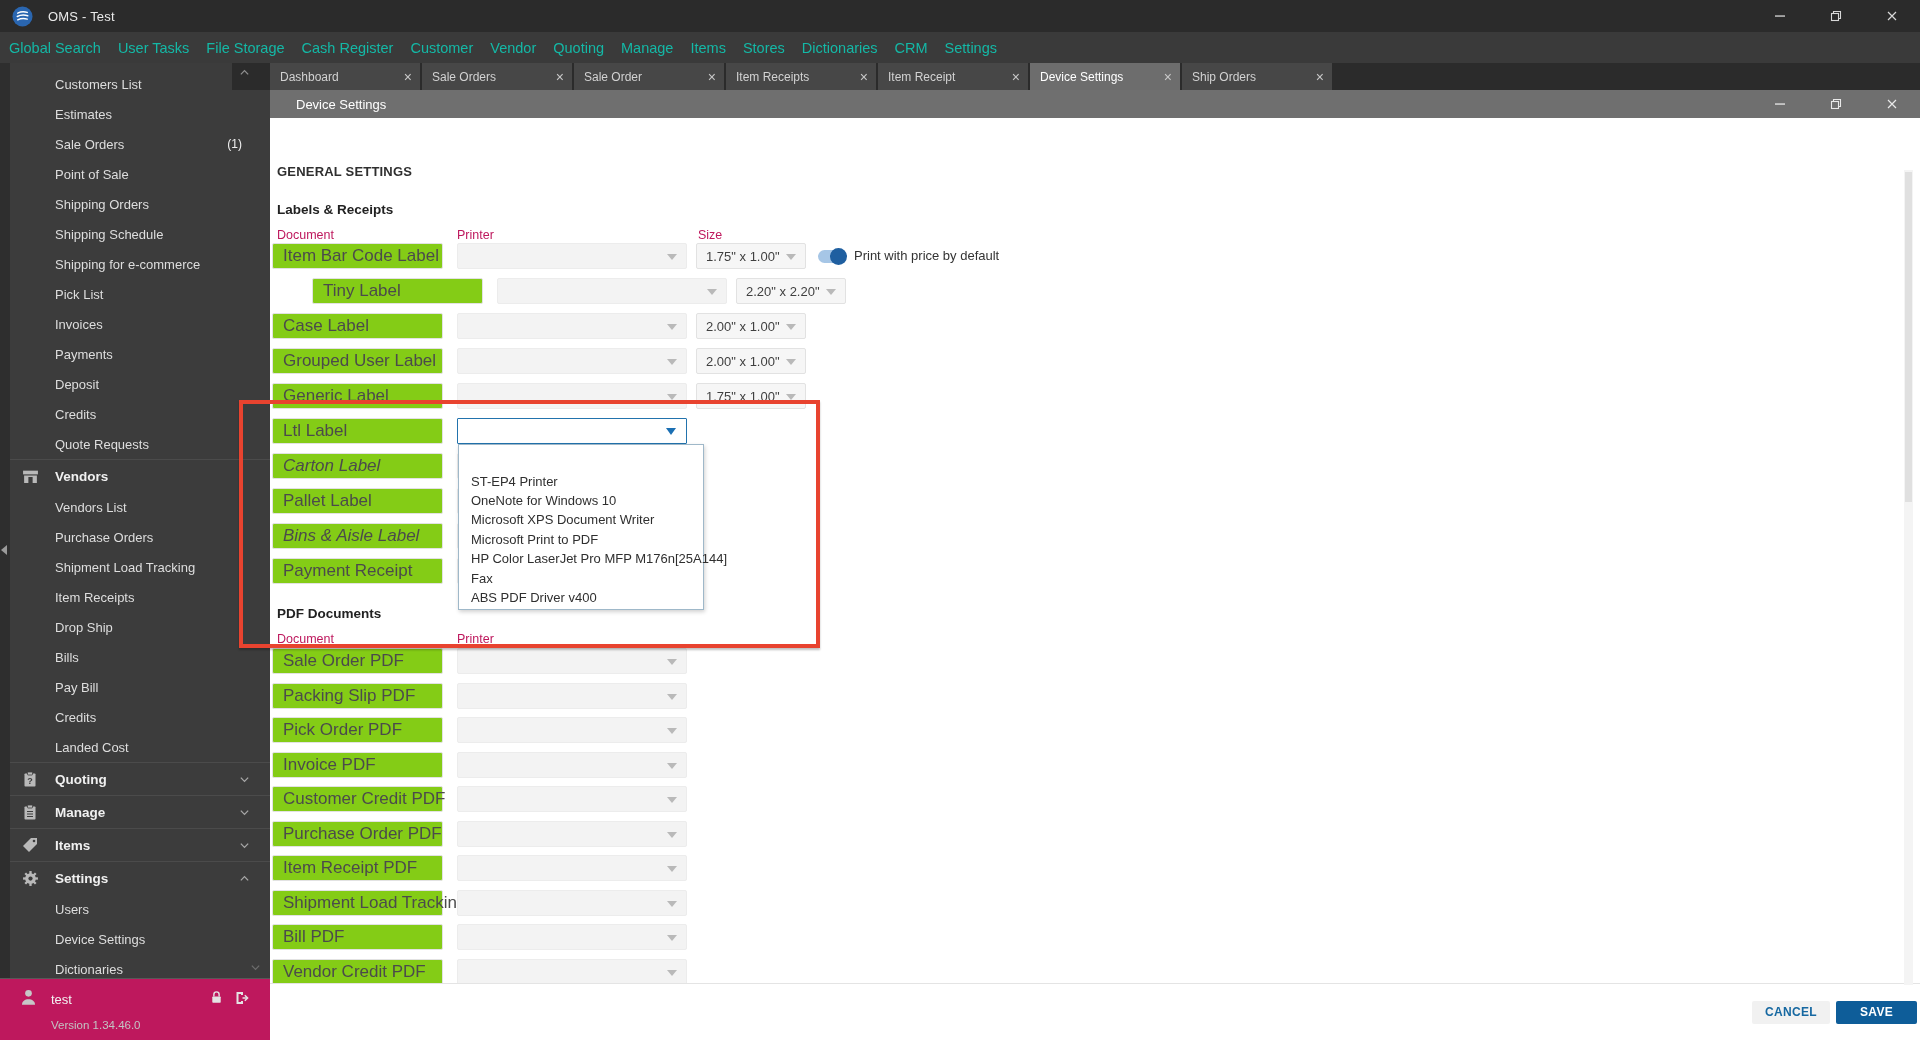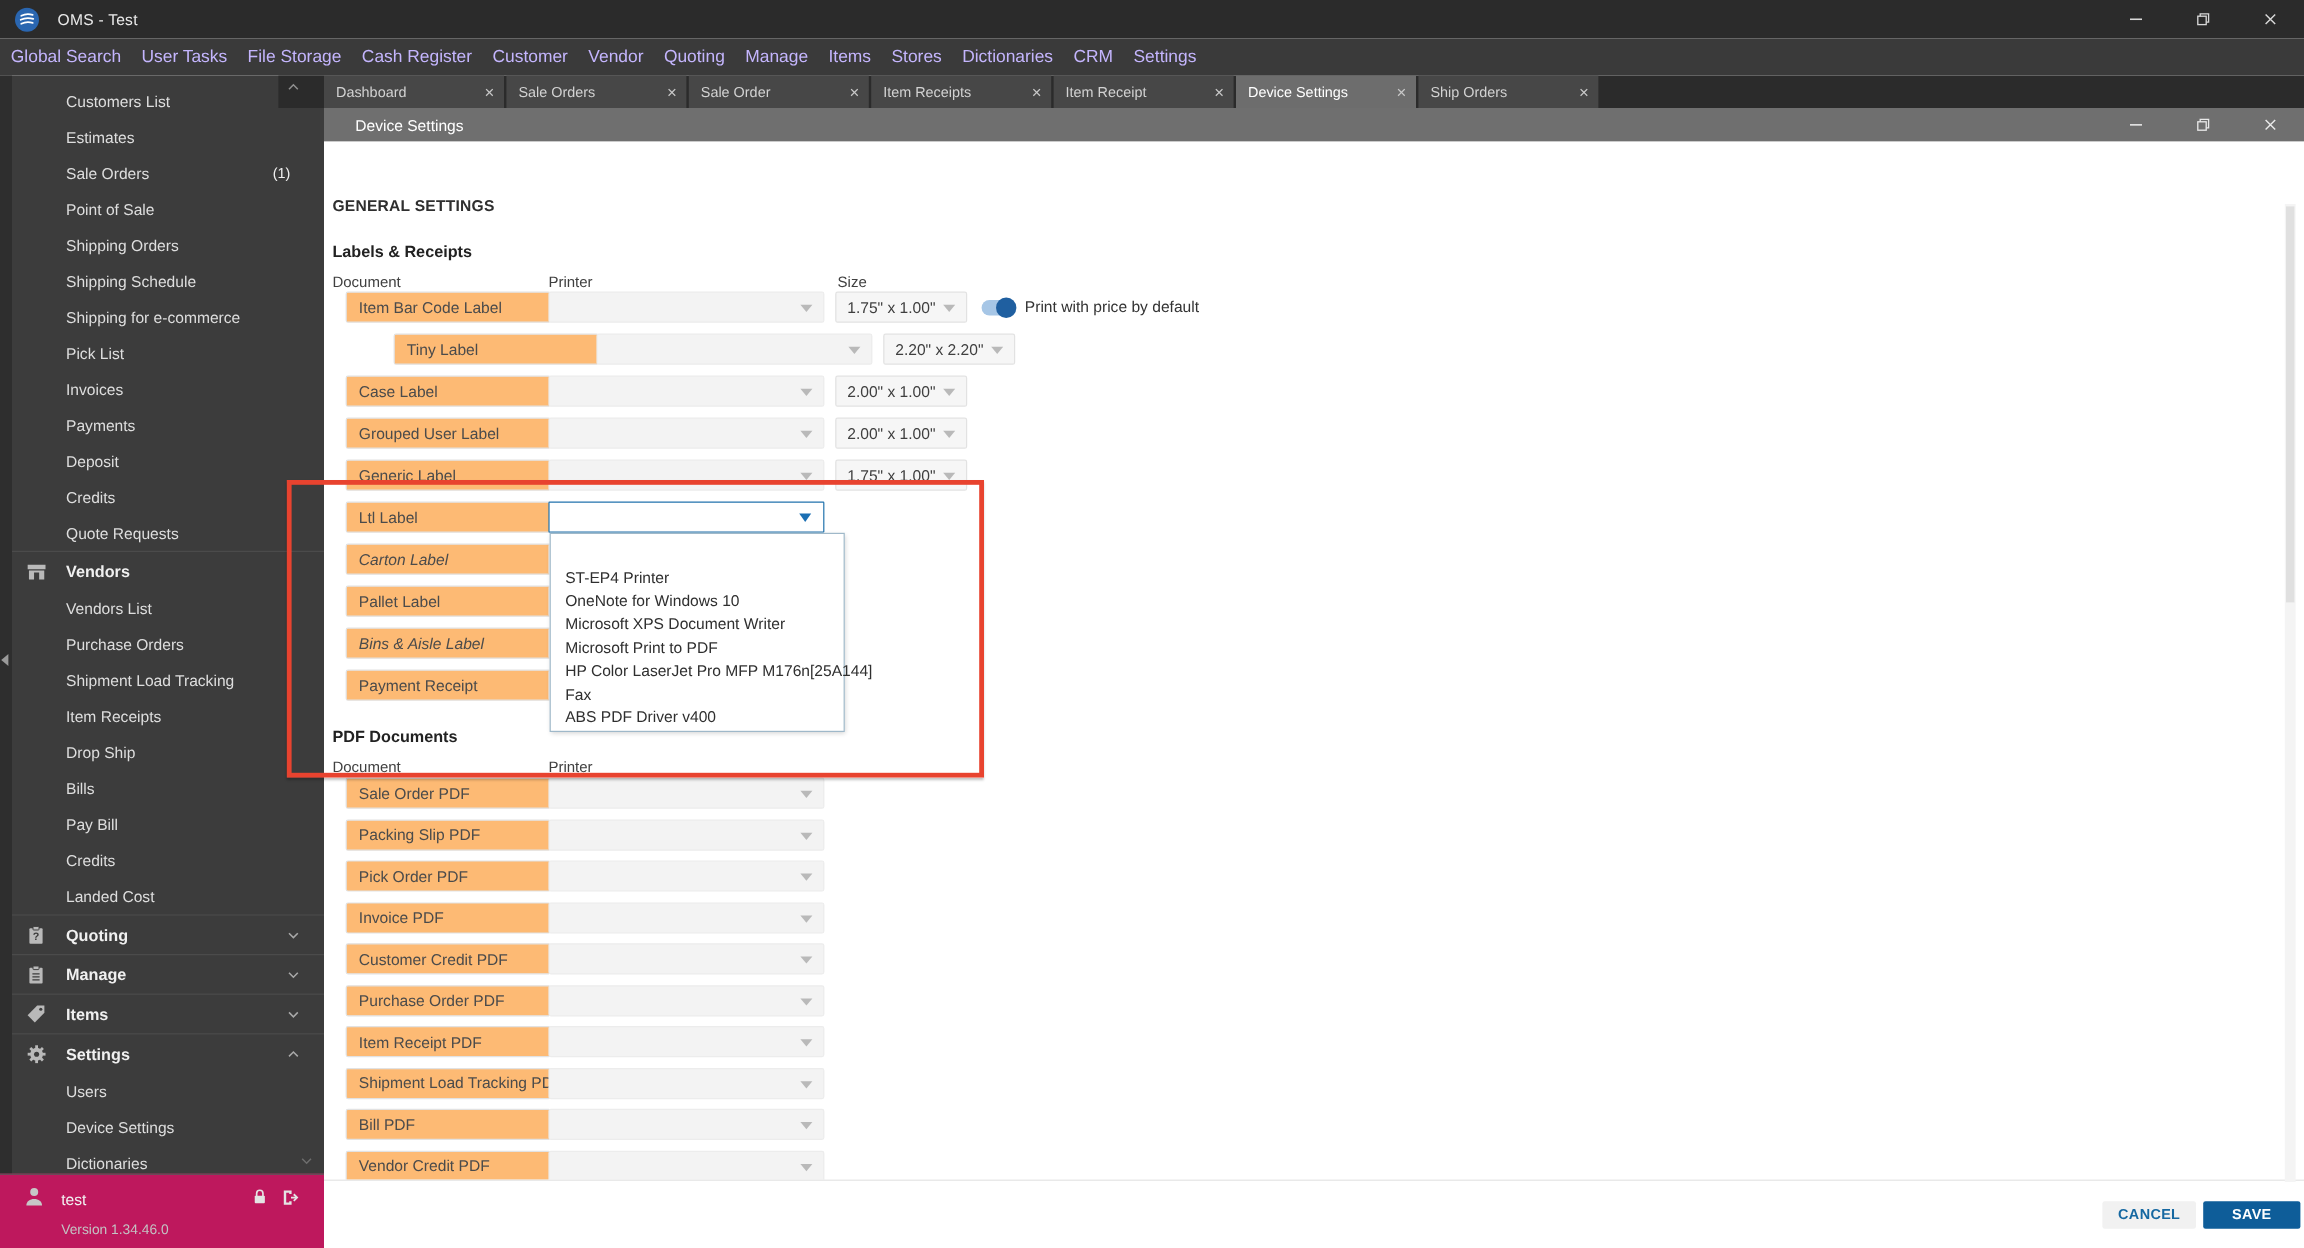--- a/index.html
+++ b/index.html
@@ -10,21 +10,21 @@
   
   .titlebar{position:absolute;left:0;top:0;width:1920px;height:32px;background:#2b2b2b;
     display:flex;align-items:center;z-index:10}
   .app-logo{margin-left:12px}
   .app-title{margin-left:15px;font-size:13px;color:#eaeaea;letter-spacing:.2px}
   .win-controls{margin-left:auto;display:flex}
   .win-btn{width:56px;height:32px;display:flex;align-items:center;justify-content:center;color:#d8d8d8}
 
   .menubar{position:absolute;left:0;top:32px;width:1920px;height:31px;background:#3a3a3a;
     display:flex;align-items:center;padding-left:7px;gap:13px;z-index:10}
-  .menu-item{color:#c4b5fd;font-size:14.5px;padding:0 2px;white-space:nowrap}
+  .menu-item{color:#14b8a6;font-size:14.5px;padding:0 2px;white-space:nowrap}
 
   .tabbar{position:absolute;left:232px;top:63px;width:1688px;height:27px;background:#2b2b2b;
     display:flex;align-items:flex-start;z-index:12}
   .tabscroll{position:absolute;left:7px;top:4px;color:#8f8f8f}
   .tabs-strip{position:absolute;left:38px;top:0;display:flex;gap:2px;height:27px}
   .tab{width:150px;height:27px;background:#474747;display:flex;align-items:center;padding:0 8px 0 10px}
   .tab.active{background:#6d6d6d}
   .tab-label{font-size:12px;color:#d2d2d2;white-space:nowrap;overflow:hidden;flex:1}
   .tab.active .tab-label{color:#fff}
   .tab-close{color:#c9c9c9;font-size:14px;line-height:14px;margin-left:6px}
@@ -61,26 +61,26 @@
   .panel-controls .win-btn{height:28px;color:#e9e9e9}
   .panel-body{position:absolute;left:0;top:28px;width:1650px;height:922px;background:#fff;overflow:hidden}
 
   .ptabs{position:absolute;left:0;top:0;width:1650px;height:37px;border-bottom:1px solid #e6e6e6;display:flex}
   .ptab{padding:0 10px;display:flex;align-items:center;font-size:12.5px;font-weight:700;
     letter-spacing:.2px;color:#1a6da6;height:37px}
   .ptab.active{border-bottom:3px solid #14689f}
 
   .h-general{position:absolute;left:7px;top:46px;font-size:13px;font-weight:700;color:#2f2f2f;letter-spacing:.2px}
   .h-section{position:absolute;left:7px;font-size:13.5px;font-weight:700;color:#222}
-  .col-head{position:absolute;font-size:12.5px;color:#404040}
+  .col-head{position:absolute;font-size:12.5px;color:#be185d}
 
   .row{position:absolute;left:0;width:900px;height:26px}
-  .doc-box{position:absolute;left:18px;top:0;width:171px;height:26px;background:#fdba74;
+  .doc-box{position:absolute;left:2px;top:0;width:171px;height:26px;background:#84cc16;
     border:1px solid #e2e2e2;border-radius:2px;display:flex;align-items:center;
-    padding-left:10px;font-size:13px;color:#4b4b4b;white-space:nowrap}
+    padding-left:10px;font-size:17px;color:#4b4b4b;white-space:nowrap}
   .printer-box{position:absolute;left:187px;top:0;width:230px;height:26px;background:#f3f3f3;
     border:1px solid #ececec;border-radius:2px}
   .size-box{position:absolute;left:426px;top:0;width:110px;height:26px;background:#f6f6f6;
     border:1px solid #e2e2e2;border-radius:2px;display:flex;align-items:center;
     padding-left:9px;font-size:13px;color:#3f3f3f;white-space:nowrap}
   .dd-arrow{position:absolute;right:9px;top:10px;width:0;height:0;
     border-left:5px solid transparent;border-right:5px solid transparent;border-top:6px solid #b9b9b9}
   .combo-open{position:absolute;left:187px;top:0;width:230px;height:26px;background:#fff;
     border:1px solid #2273ad;border-radius:1px}
   .combo-open .dd-arrow{border-left:5.5px solid transparent;border-right:5.5px solid transparent;

